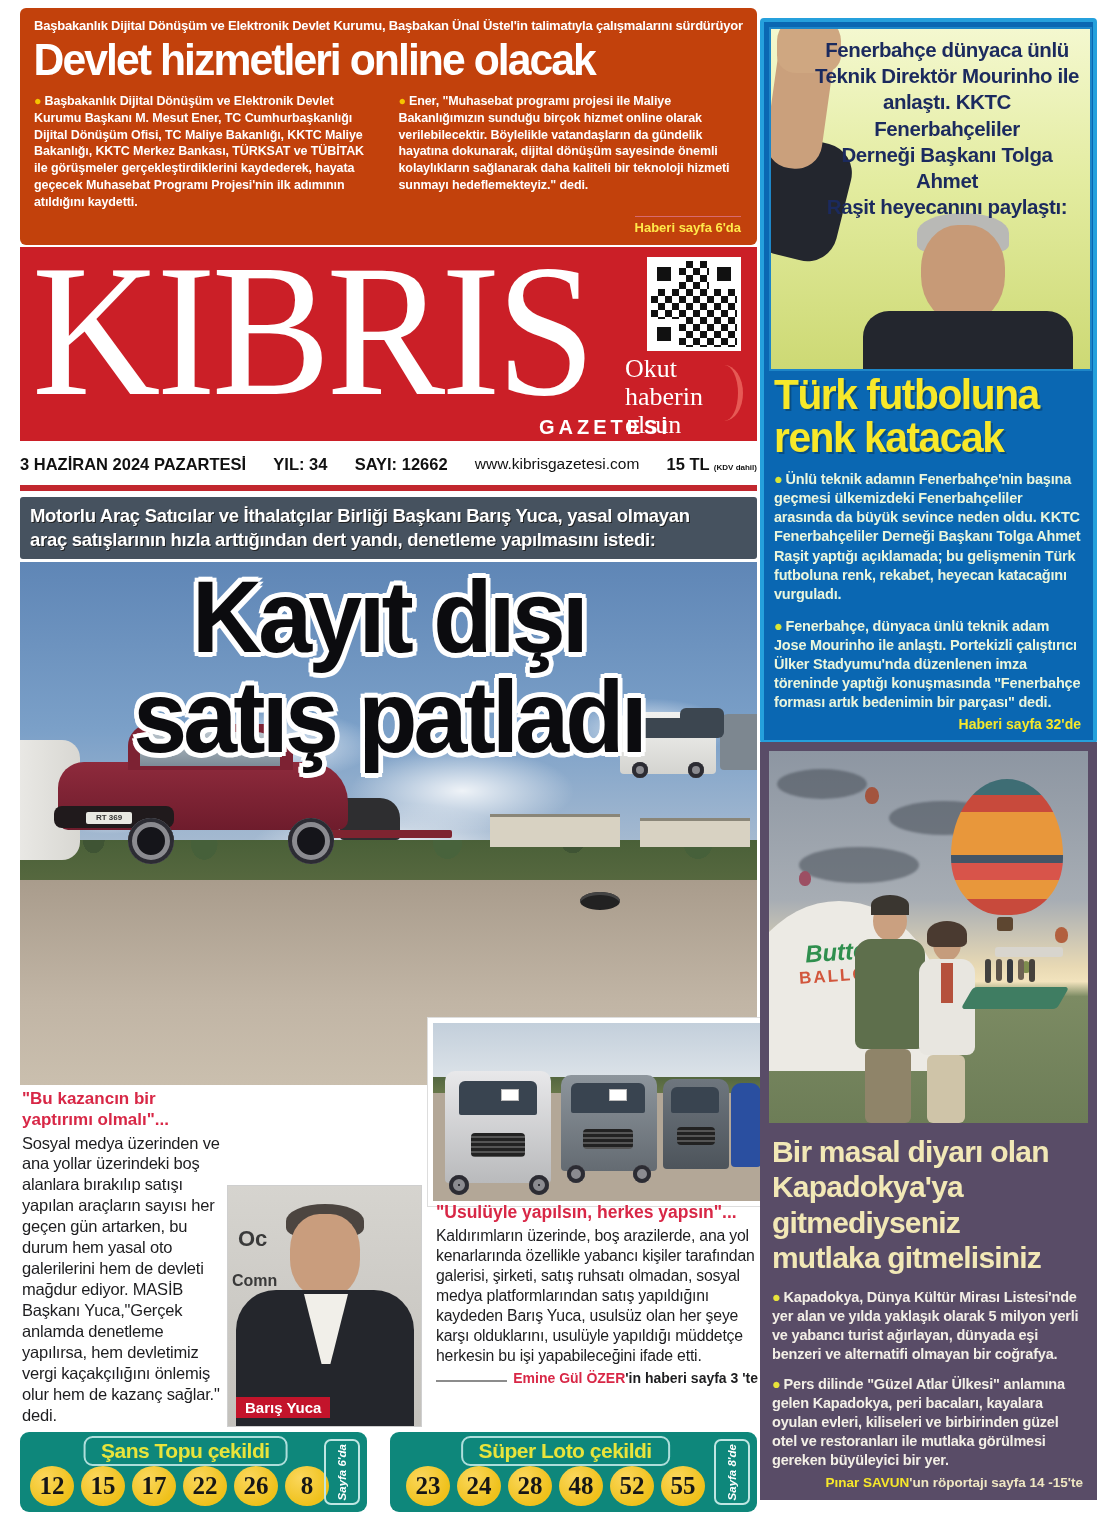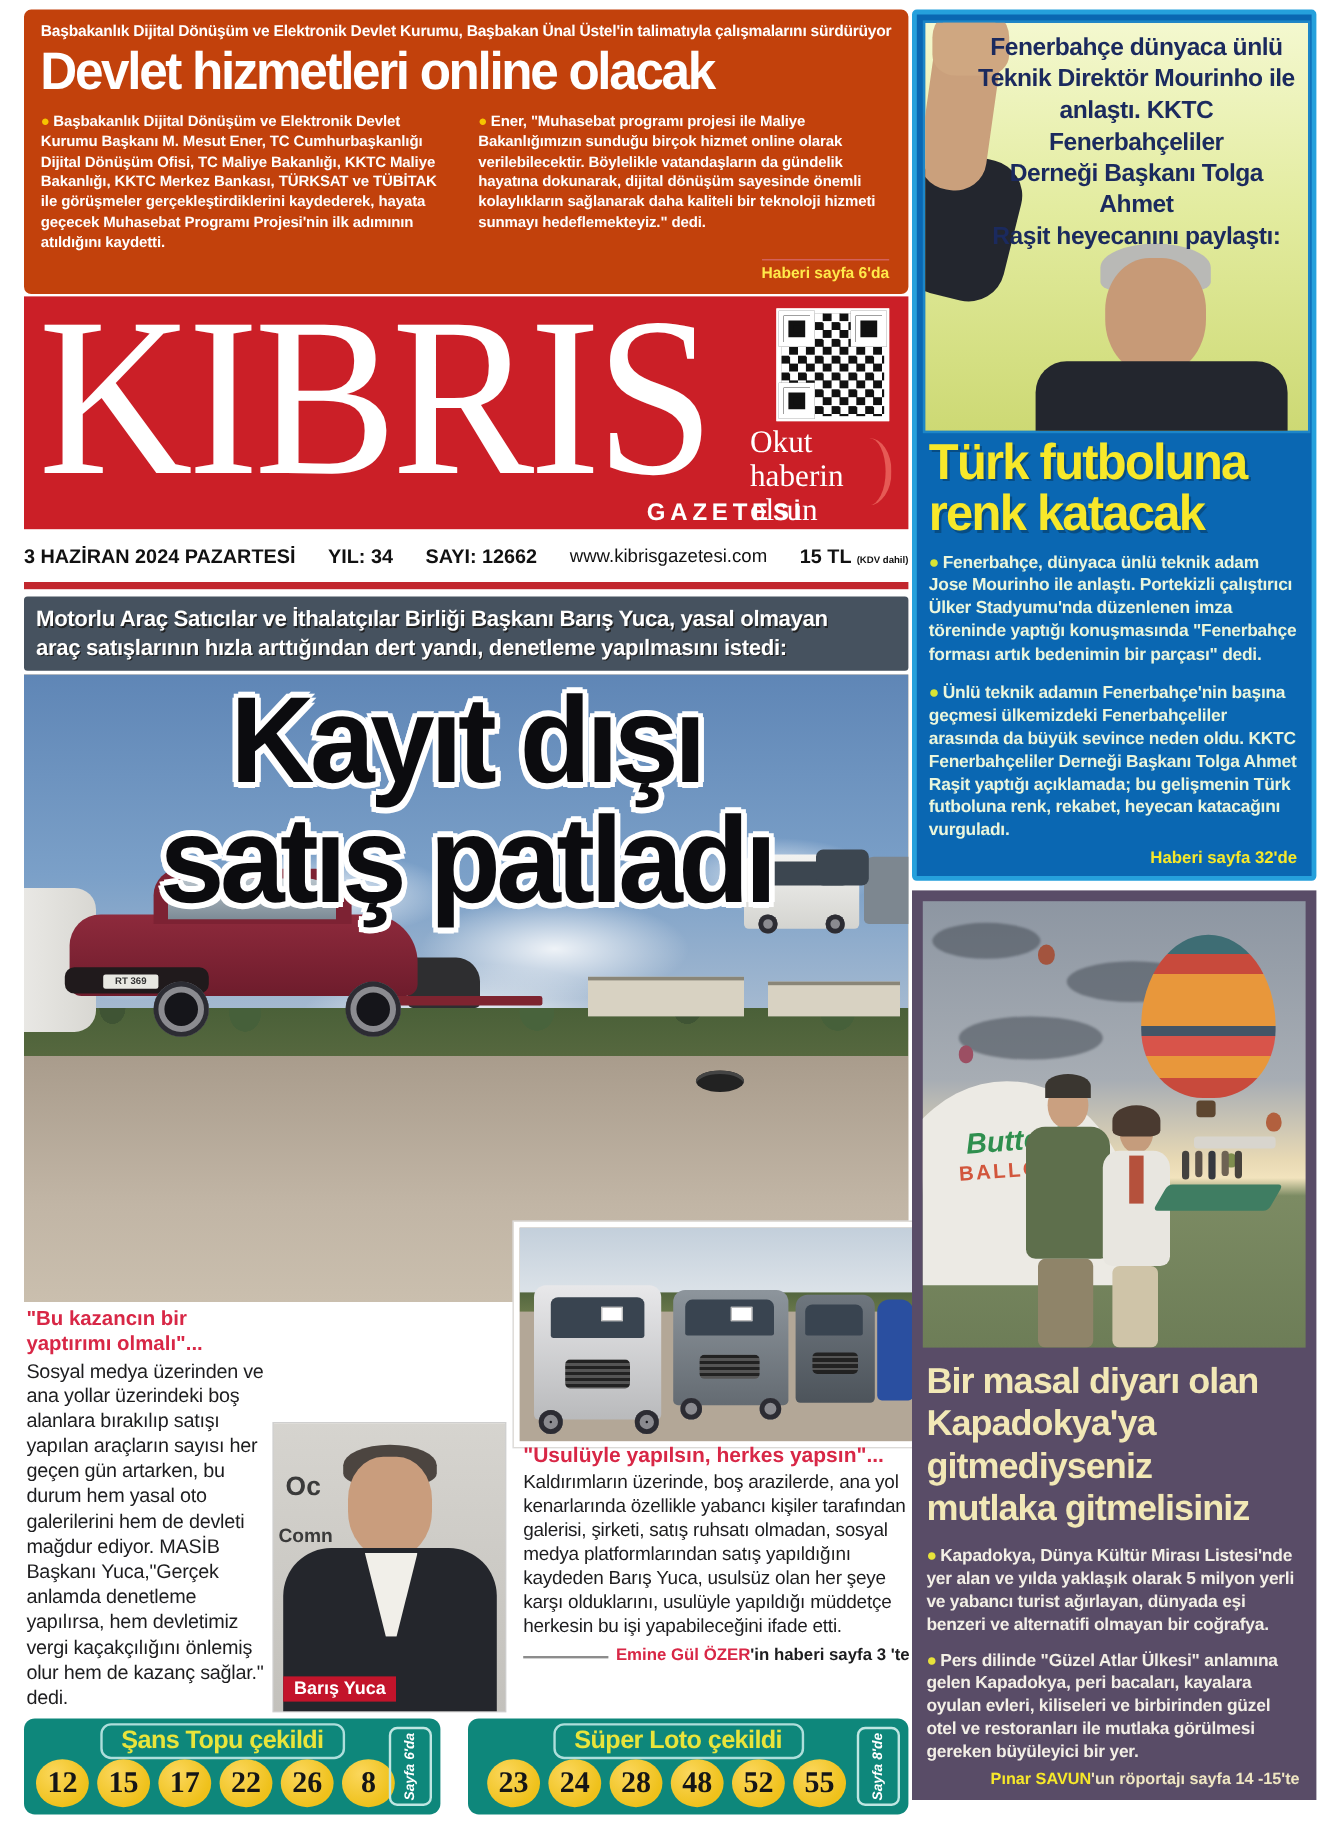--- a/index.html
+++ b/index.html
@@ -98,21 +98,21 @@
   
   .lotto{top:1432px;height:80px;background:#0E877B;border-radius:9px;overflow:hidden;}
   .lotto-1{left:20px;width:347px;} .lotto-2{left:390px;width:367px;}
   .lotto-title{position:absolute;left:50%;top:4px;transform:translateX(-54%);border:2px solid #aededb;border-radius:9px;padding:0 16px;color:#E9E43B;font-weight:bold;font-size:21px;letter-spacing:-0.5px;white-space:nowrap;line-height:26px;}
   .balls{position:absolute;left:10px;top:34px;display:flex;gap:7px;}
   .ball{width:44px;height:40px;border-radius:50%;background:radial-gradient(circle at 35% 30%,#fbd75c,#EFC11B 70%);color:#161616;font-family:"Liberation Serif", serif;font-weight:bold;font-size:25px;display:flex;align-items:center;justify-content:center;}
   .lotto-tab{position:absolute;right:7px;top:7px;bottom:7px;width:32px;border:2px solid #bfe6e2;border-radius:7px;display:flex;align-items:center;justify-content:center;}
   .lotto-tab span{writing-mode:vertical-rl;transform:rotate(180deg);color:#fff;font-weight:bold;font-style:italic;font-size:11.5px;white-space:nowrap;}
 
   
-  .fener{left:760px;top:8px;width:337px;height:726px;background:#0A67B2;border:4px solid #25A0DC;border-radius:4px;box-sizing:border-box;overflow:hidden;}
+  .fener{left:760px;top:18px;width:337px;height:726px;background:#0A67B2;border:4px solid #25A0DC;border-radius:4px;box-sizing:border-box;overflow:hidden;}
   .fener-photo{position:absolute;left:5px;top:5px;width:319px;height:340px;background:linear-gradient(180deg,#f4f8cf 0%,#e3eca0 45%,#cdd974 100%);border:2px solid #1d86c8;overflow:hidden;}
   .fener-kicker{position:absolute;right:8px;top:8px;width:270px;text-align:center;color:#1B2A5E;font-weight:bold;font-size:20.5px;line-height:1.28;letter-spacing:-0.4px;white-space:pre-line;}
   .m-arm{position:absolute;left:2px;top:-10px;width:56px;height:150px;background:#caa07c;border-radius:26px;transform:rotate(8deg);}
   .m-palm{position:absolute;left:6px;top:-14px;width:64px;height:58px;background:#cfa781;border-radius:45% 45% 30% 30%;}
   .m-sleeve{position:absolute;left:-12px;top:110px;width:86px;height:120px;background:#23262e;border-radius:30px;transform:rotate(14deg);}
   .m-head{position:absolute;left:150px;top:196px;width:84px;height:98px;background:#c79a77;border-radius:44% 44% 48% 48%;}
   .m-hair{position:absolute;left:146px;top:184px;width:92px;height:40px;background:#b9b9b6;border-radius:50% 50% 20% 20%;}
   .m-suit{position:absolute;left:92px;top:282px;width:210px;height:70px;background:#23262e;border-radius:26px 26px 0 0;}
   .fener-headline{position:absolute;left:10px;top:352px;color:#F7E82A;font-weight:bold;font-size:42px;line-height:1.02;letter-spacing:-1.5px;transform:scaleX(.97);transform-origin:left;text-shadow:2px 2px 0 rgba(0,0,0,.25);white-space:pre-line;}
   .fener-body{position:absolute;left:10px;top:448px;width:310px;color:#EAF6DC;font-weight:bold;font-size:14.5px;line-height:1.32;letter-spacing:-0.2px;}
@@ -298,22 +298,22 @@
       <div class="m-suit"></div>
       <div class="fener-kicker">Fenerbahçe dünyaca ünlü
 Teknik Direktör Mourinho ile
 anlaştı. KKTC Fenerbahçeliler
 Derneği Başkanı Tolga Ahmet
 Raşit heyecanını paylaştı:</div>
     </div>
     <div class="fener-headline">Türk futboluna
 renk katacak</div>
     <div class="fener-body">
+      <p><span class="bullet-g">●</span><span>Ünlü teknik adamın Fenerbahçe'nin başına geçmesi ülkemizdeki Fenerbahçeliler arasında da büyük sevince neden oldu. KKTC Fenerbahçeliler Derneği Başkanı Tolga Ahmet Raşit yaptığı açıklamada; bu gelişmenin Türk futboluna renk, rekabet, heyecan katacağını vurguladı.</span></p>
       <p><span class="bullet-g">●</span><span>Fenerbahçe, dünyaca ünlü teknik adam Jose Mourinho ile anlaştı. Portekizli çalıştırıcı Ülker Stadyumu'nda düzenlenen imza töreninde yaptığı konuşmasında "Fenerbahçe forması artık bedenimin bir parçası" dedi.</span></p>
-      <p><span class="bullet-g">●</span><span>Ünlü teknik adamın Fenerbahçe'nin başına geçmesi ülkemizdeki Fenerbahçeliler arasında da büyük sevince neden oldu. KKTC Fenerbahçeliler Derneği Başkanı Tolga Ahmet Raşit yaptığı açıklamada; bu gelişmenin Türk futboluna renk, rekabet, heyecan katacağını vurguladı.</span></p>
     </div>
     <div class="fener-ref">Haberi sayfa 32'de</div>
   </div>
 
   <div class="abs kapa">
     <div class="kapa-photo">
       <div class="cloud" style="left:8px;top:18px;width:90px;height:30px;"></div>
       <div class="cloud" style="left:120px;top:50px;width:110px;height:34px;"></div>
       <div class="cloud" style="left:30px;top:96px;width:120px;height:36px;"></div>
       <div class="balloon-s" style="left:96px;top:36px;width:14px;height:17px;background:#a3543e;"></div>

